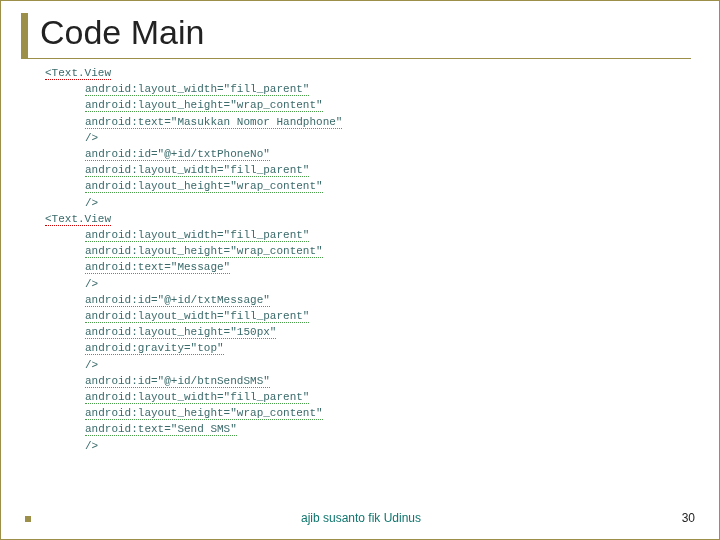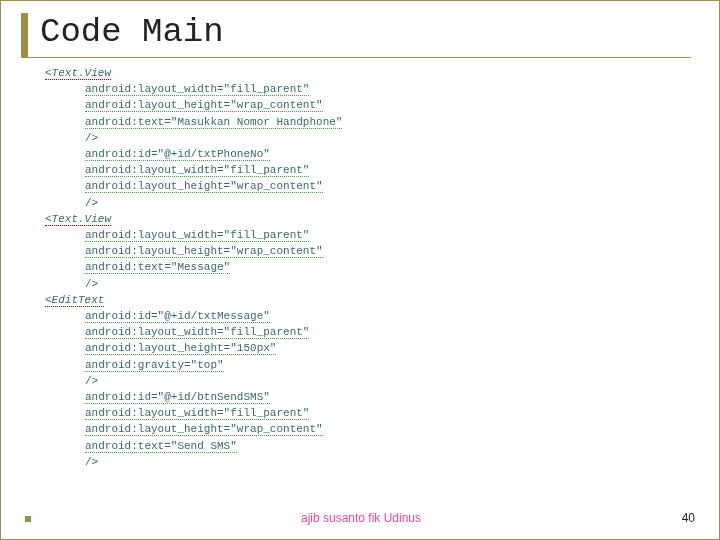--- a/index.html
+++ b/index.html
@@ -13,21 +13,20 @@
   }
   .title-block {
     position: absolute;
     top: 12px;
     left: 20px;
     padding-left: 12px;
     border-left: 7px solid #9b8f4a;
     border-bottom: 1px solid #9b8f4a;
     width: 670px;
     padding-bottom: 6px;
-    font-family: Liberation Mono, monospace;
   }
   .title {
     font-size: 34px;
     color: #222;
     font-weight: 400;
   }
   .code-area {
     position: absolute;
     top: 64px;
     left: 44px;
@@ -37,21 +36,21 @@
     line-height: 16.2px;
     color: #3a6a6a;
   }
   .code-line {
     white-space: pre;
     position: relative;
   }
   .indent1 { margin-left: 40px; }
   
   .w-green { border-bottom: 1px dotted #4aa04a; }
-  .w-red   { border-bottom: 1px dotted #cc0000; font-style: italic; }
+  .w-red   { border-bottom: 1px dotted #cc0000; }
   .highlight-row {
     position: absolute;
     left: -4px;
     width: 420px;
     height: 15px;
     background: #dbe9f7;
     z-index: -1;
   }
   .light-row {
     position: absolute;
@@ -61,21 +60,21 @@
     background: #f3f3f3;
     z-index: -1;
   }
   .footer-text {
     position: absolute;
     bottom: 14px;
     left: 0;
     width: 720px;
     text-align: center;
     font-size: 12px;
-    color: #ec4899;
+    color: #0f766e;
   }
   .page-number {
     position: absolute;
     bottom: 14px;
     right: 24px;
     font-size: 12px;
     color: #222;
   }
   .bullet {
     position: absolute;
@@ -103,29 +102,28 @@
     <div class="code-line indent1"><span>/&gt;</span></div>
     <div class="code-line indent1"><span class="w-green">android:id="@+id/txtPhoneNo"</span></div>
     <div class="code-line indent1"><span class="w-green">android:layout_width="fill_parent"</span></div>
     <div class="code-line indent1"><div class="highlight-row"></div><span class="w-green">android:layout_height="wrap_content"</span></div>
     <div class="code-line indent1"><div class="highlight-row"></div><span>/&gt;</span></div>
     <div class="code-line"><span class="w-red">&lt;Text.View</span></div>
     <div class="code-line indent1"><span class="w-green">android:layout_width="fill_parent"</span></div>
     <div class="code-line indent1"><span class="w-green">android:layout_height="wrap_content"</span></div>
     <div class="code-line indent1"><span class="w-green">android:text="Message"</span></div>
     <div class="code-line indent1"><span>/&gt;</span></div>
-    <div class="code-line"><span class="w-red">&lt;EditText</span></div>
     <div class="code-line indent1"><span class="w-green">android:id="@+id/txtMessage"</span></div>
     <div class="code-line indent1"><span class="w-green">android:layout_width="fill_parent"</span></div>
     <div class="code-line indent1"><span class="w-green">android:layout_height="150px"</span></div>
     <div class="code-line indent1"><span class="w-green">android:gravity="top"</span></div>
     <div class="code-line indent1"><span>/&gt;</span></div>
     <div class="code-line indent1"><span class="w-green">android:id="@+id/btnSendSMS"</span></div>
     <div class="code-line indent1"><span class="w-green">android:layout_width="fill_parent"</span></div>
     <div class="code-line indent1"><span class="w-green">android:layout_height="wrap_content"</span></div>
     <div class="code-line indent1"><div class="light-row"></div><span class="w-green">android:text="Send SMS"</span></div>
     <div class="code-line indent1"><div class="light-row"></div><span>/&gt;</span></div>
   </div>
 
   <div class="bullet"></div>
   <div class="footer-text">ajib susanto fik Udinus</div>
-  <div class="page-number">40</div>
+  <div class="page-number">30</div>
 </div>
 
 </body></html>

